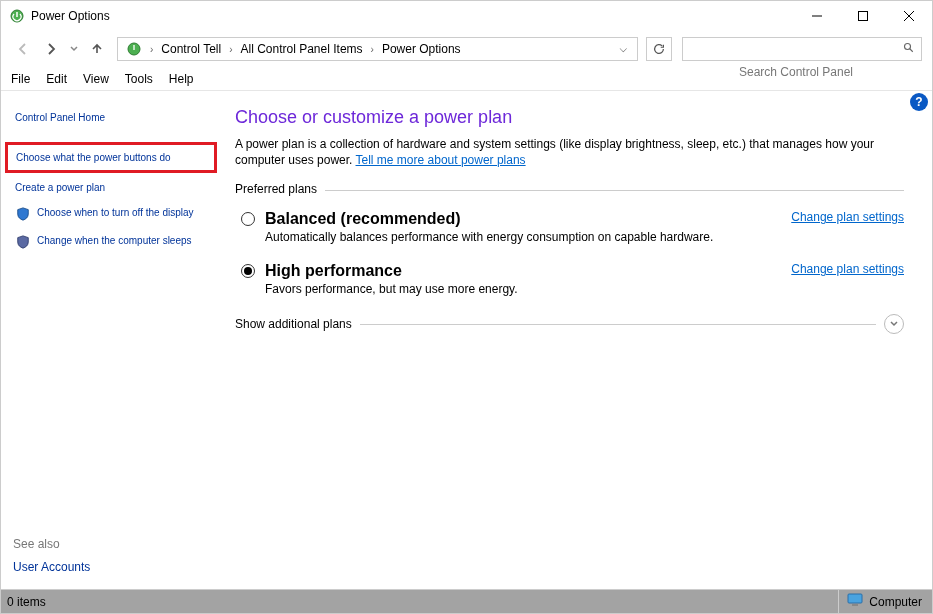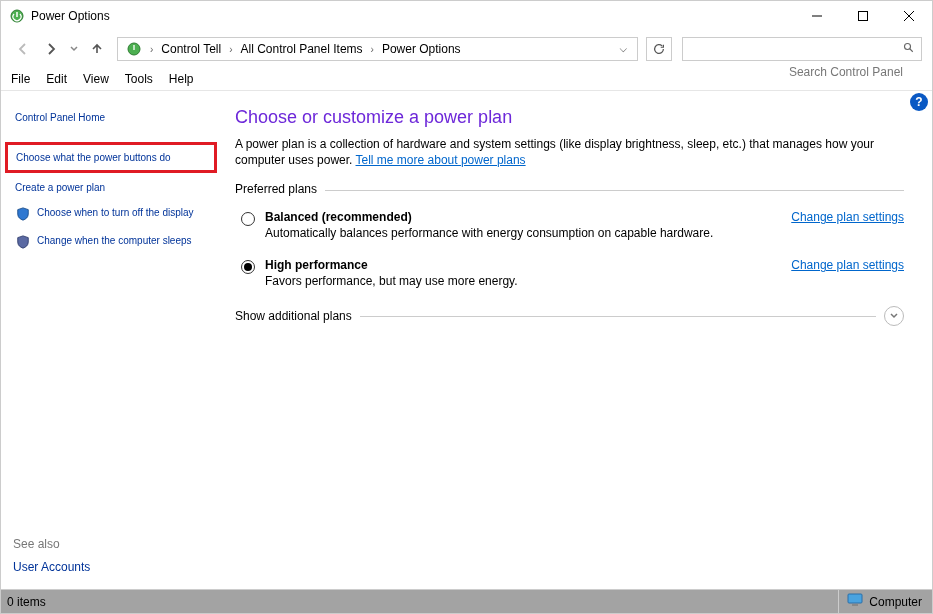--- a/index.html
+++ b/index.html
@@ -82,21 +82,21 @@
   }
   .searchbox {
     width:240px; height:24px;
     border:1px solid #ccc;
     margin-left:6px;
     display:flex; align-items:center;
     padding:0 6px;
     color:#777;
     position:relative;
   }
-  .searchbox .search-ph { color:#777; flex:1; text-align:right;margin-top:46px;}
+  .searchbox .search-ph { color:#777; flex:1; text-align:center;margin-top:46px;}
   .searchbox .search-ico { color:#555; font-size:12px; }
 
   
   .menubar {
     height:24px;
     display:flex;
     align-items:center;
     padding-left:10px;
     gap:16px;
     border-bottom:1px solid #e6e6e6;
@@ -183,21 +183,21 @@
     flex-shrink:0;
   }
   .plan .radio.selected::after{
     content:"";
     position:absolute;
     top:2px;left:2px;right:2px;bottom:2px;
     background:#000;
     border-radius:50%;
   }
   .plan .plan-body { flex:1; }
-  .plan .plan-name { font-weight:600; font-size:12px; }
+  .plan .plan-name { font-weight:600; font-size:16px; }
   .plan .plan-desc { font-size:12px; margin-top:2px; }
   .plan .plan-link { color:#0066cc; font-size:12px; white-space:nowrap; }
 
   .expand-row {
     display:flex; align-items:center; gap:8px;
     margin-top:18px;
   }
   .expand-btn {
     width:20px;height:20px;
     border:1px solid #bbb;

